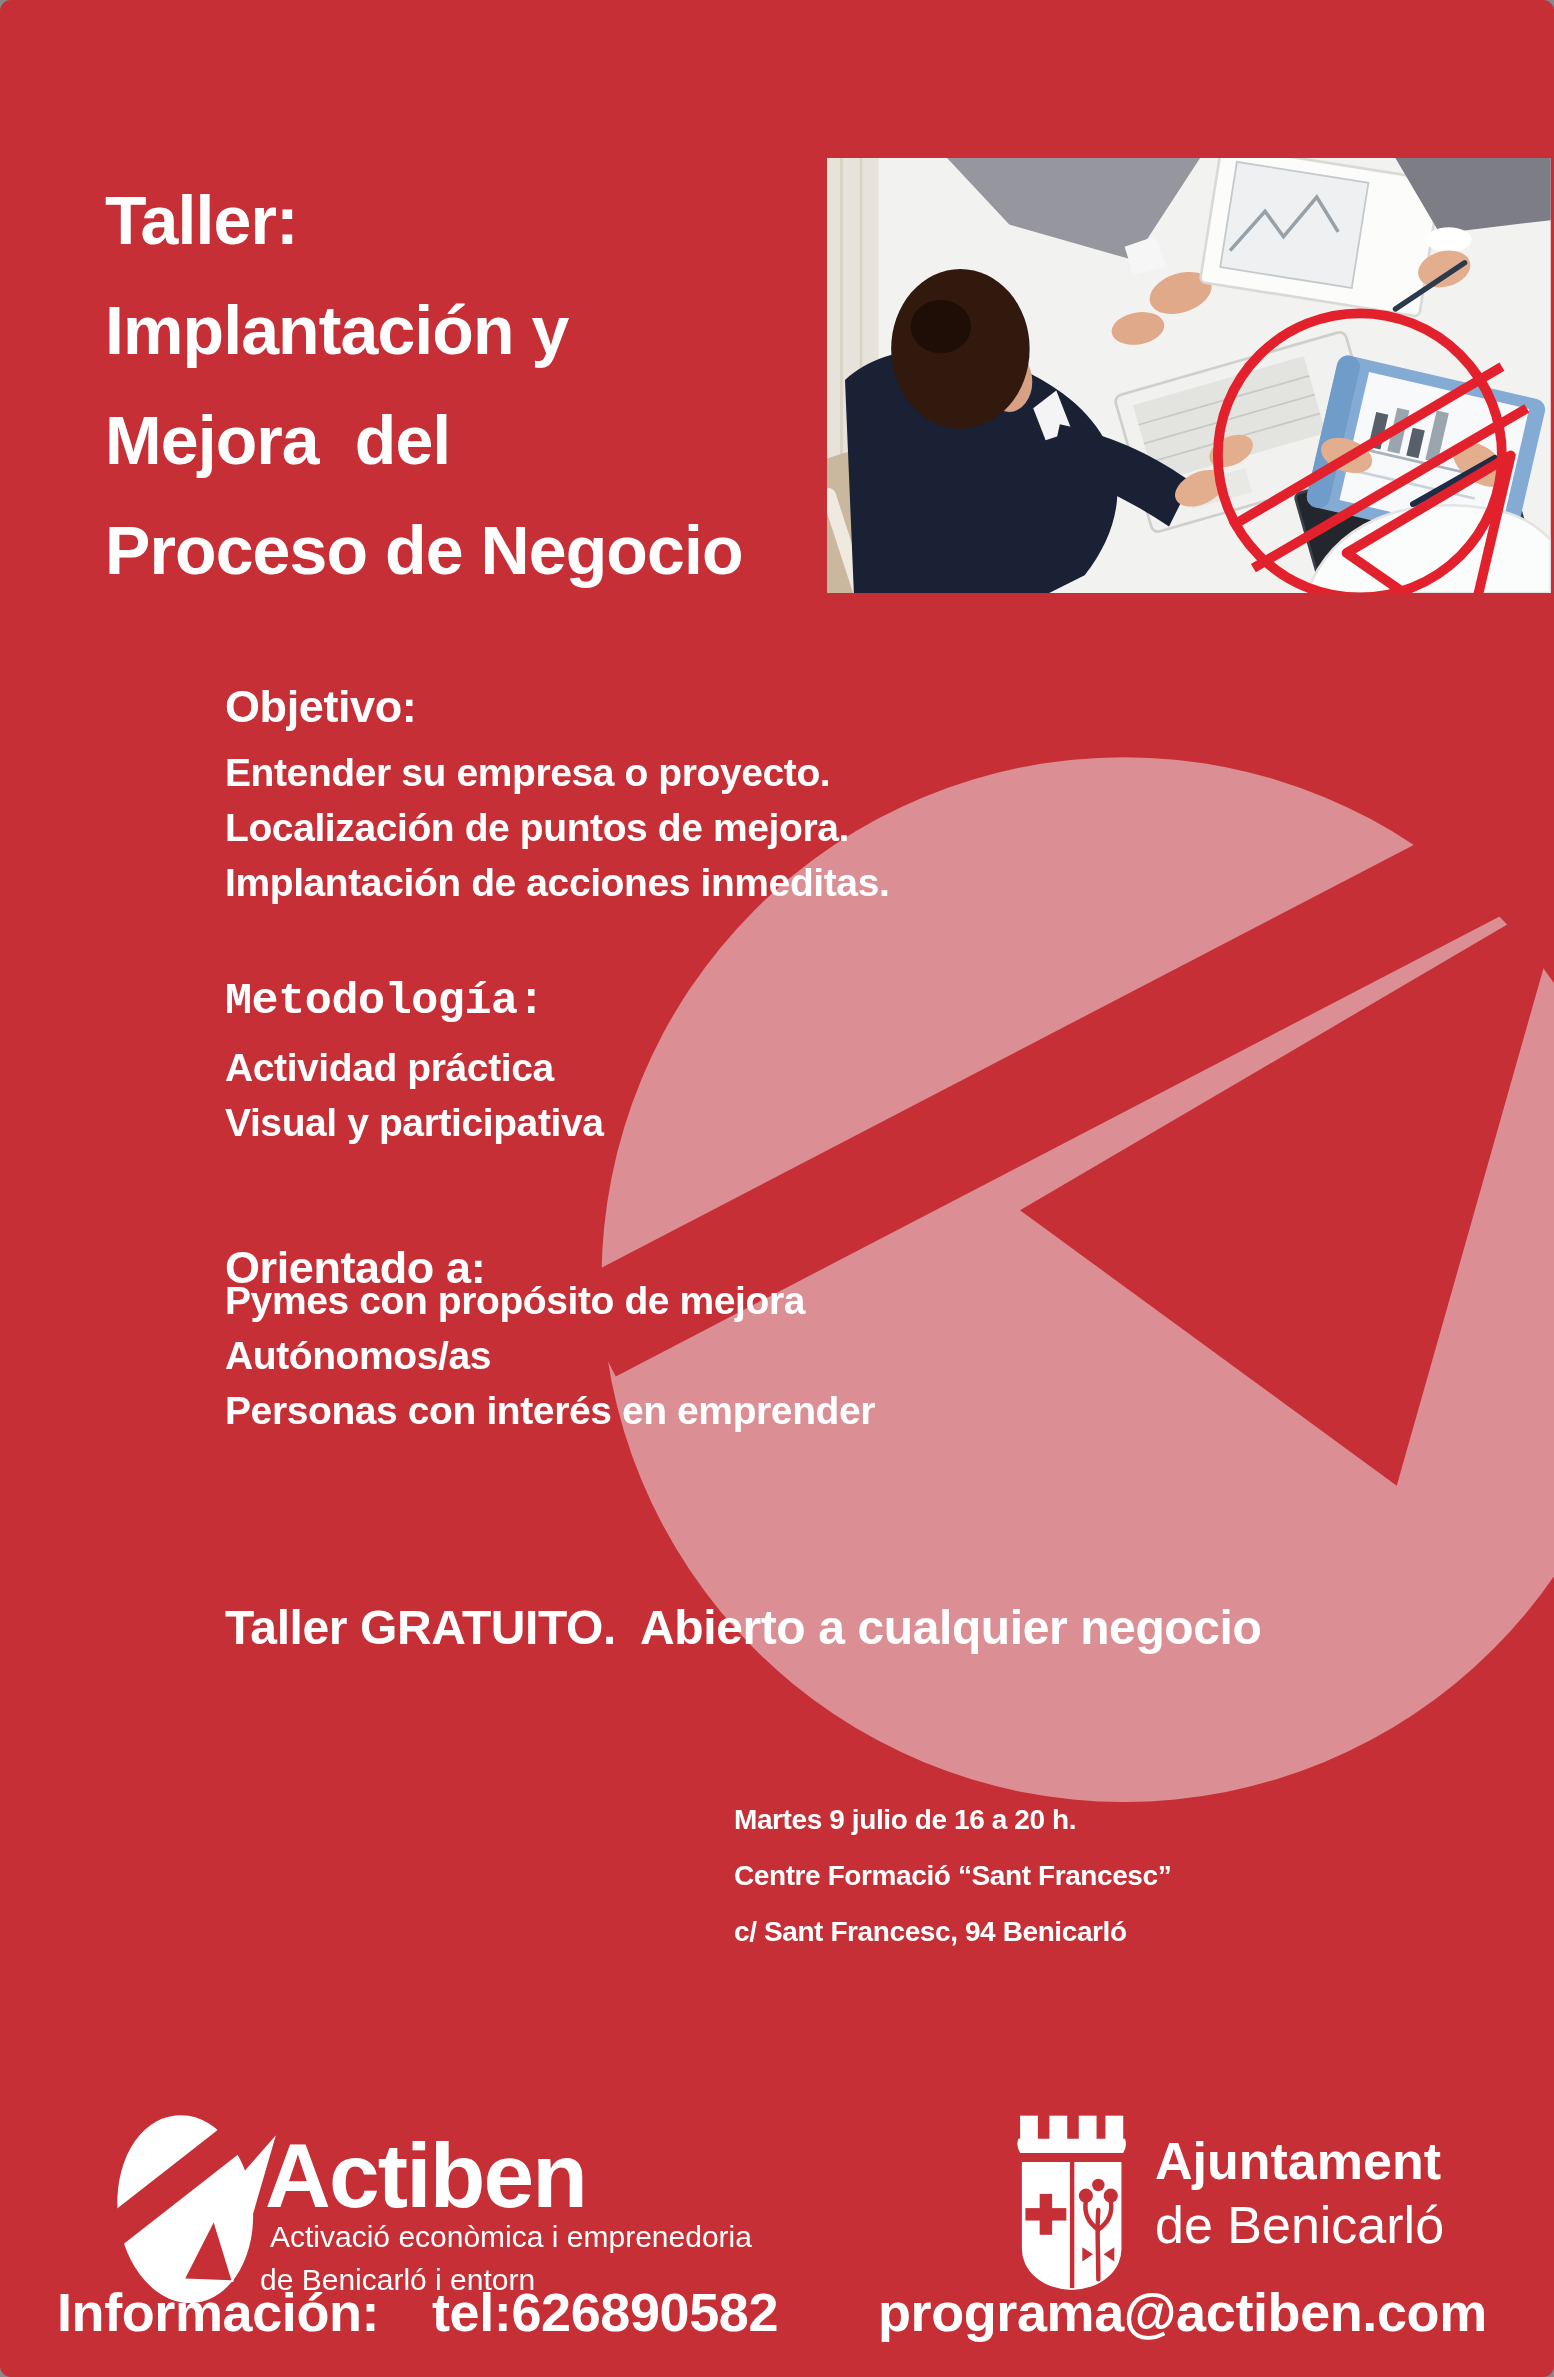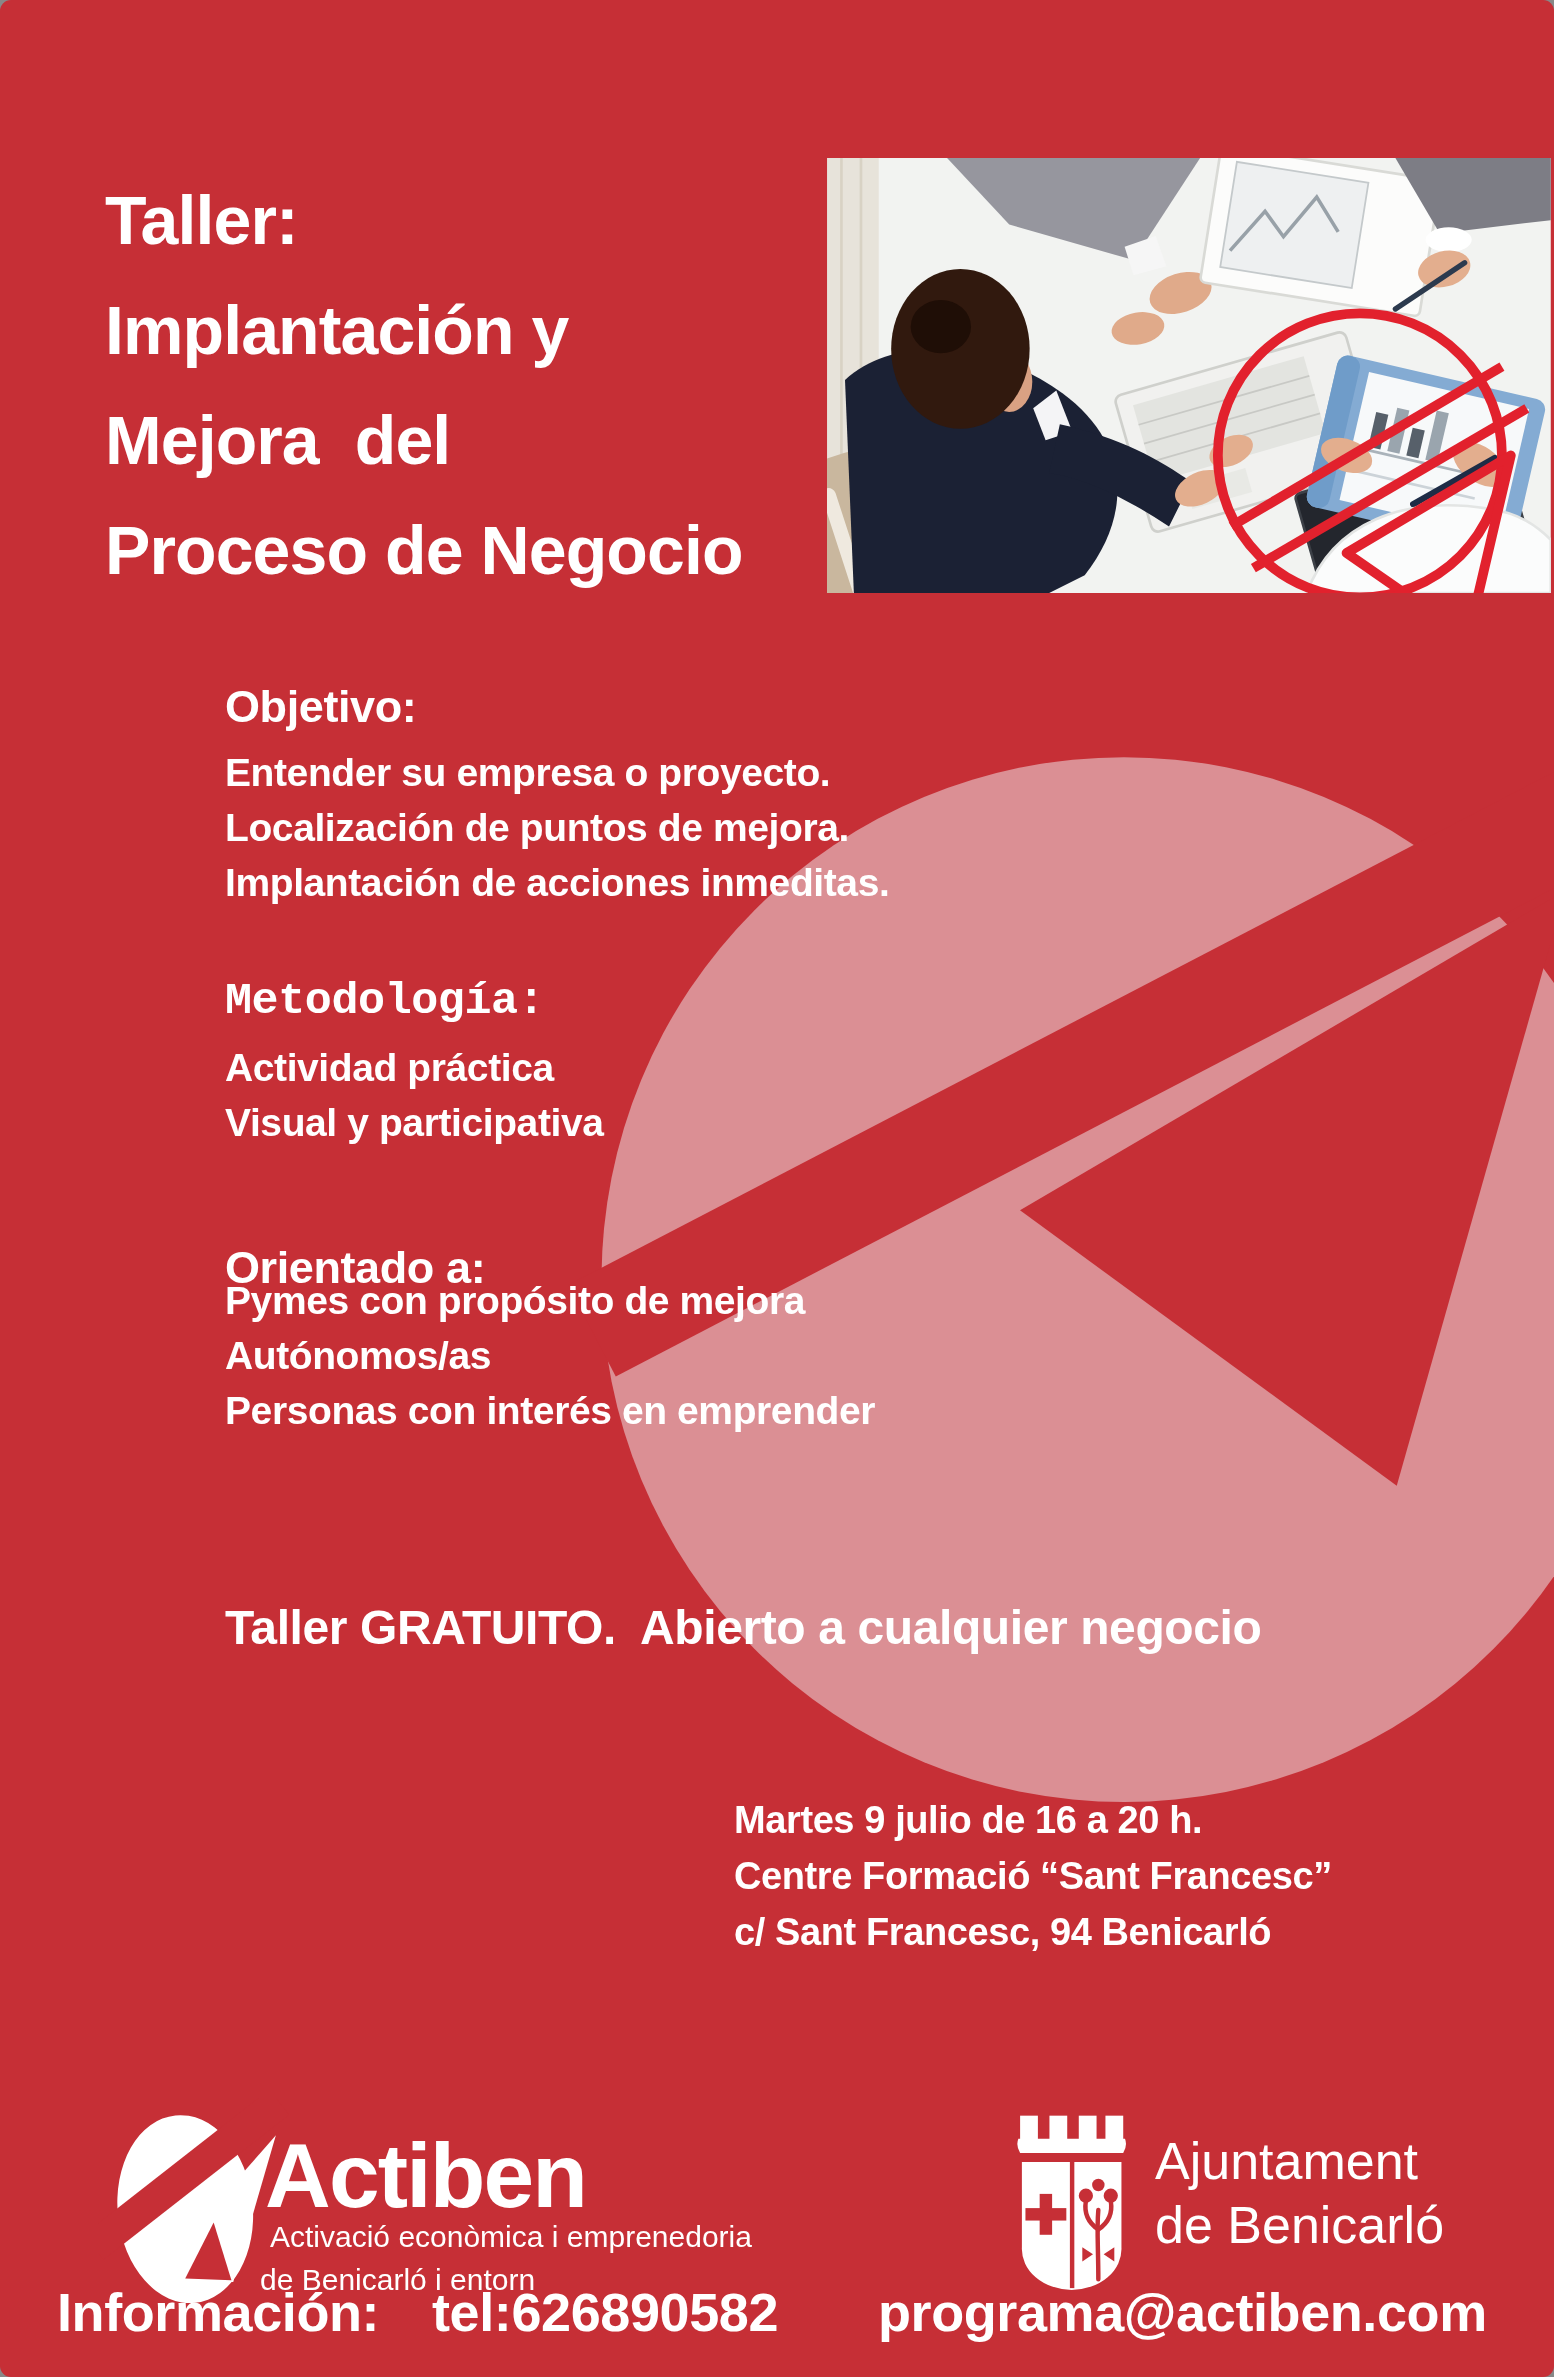--- a/index.html
+++ b/index.html
@@ -27,34 +27,34 @@
   .section-line{font-size:39px; font-weight:700; letter-spacing:-0.4px; line-height:55px;}
   .sec-obj-h{left:225px; top:681px;}
   .sec-obj-l{left:225px; top:745px;}
   .sec-met-h{left:225px; top:976px;font-family:Liberation Mono, monospace;}
   .sec-met-l{left:225px; top:1040px;}
   .sec-ori-h{left:225px; top:1209px;margin-top:33px;}
   .sec-ori-l{left:225px; top:1273px;}
 
   .highlight{left:225px; top:1600px; font-size:48px; font-weight:700; letter-spacing:-0.4px;}
 
-  .event{left:734px; top:1792px; font-size:38px; font-weight:700;
+  .event{left:734px; top:1792px; font-size:28px; font-weight:700;
          line-height:56px; letter-spacing:-0.4px;}
 
   
   .hero{left:827px; top:158px; width:724px; height:435px; display:block;}
 
   
   .actiben-mark{left:98px; top:2098px; width:258px; height:240px;}
   .actiben-word{left:265px; top:2124px; font-size:91px; font-weight:700; letter-spacing:-1.8px;}
   .actiben-tag1{left:270px; top:2220px; font-size:30px; font-weight:400;}
   .actiben-tag2{left:260px; top:2263px; font-size:30px; font-weight:400;}
 
   .crest{left:995px; top:2105px; width:156px; height:200px;}
-  .ajt1{left:1155px; top:2131px; font-size:52px; font-weight:400;}
+  .ajt1{left:1155px; top:2131px; font-size:52px; font-weight:700;}
   .ajt2{left:1155px; top:2195px; font-size:52px; font-weight:400;}
 
   .info-line{top:2281px; font-size:54px; font-weight:700; letter-spacing:-0.4px;}
   .info-label{left:57px;}
   .info-phone{left:432px;}
   .info-email{left:878px;}
 </style>
 </head>
 <body>
 

